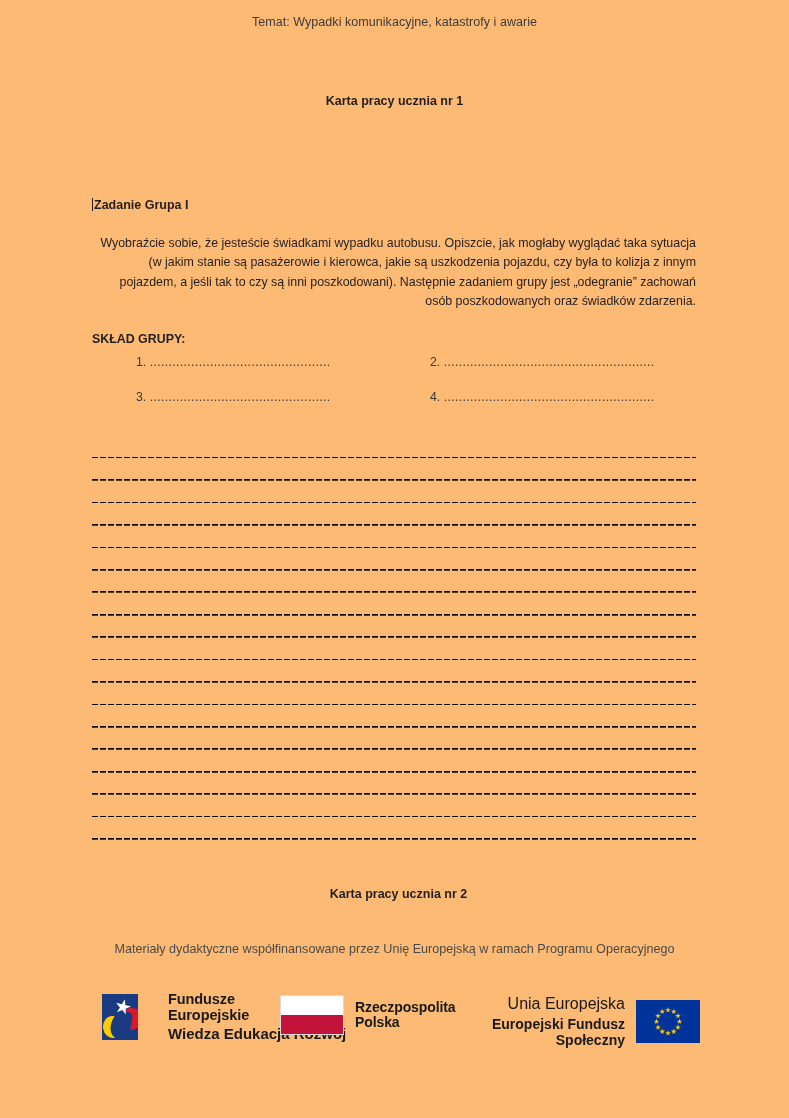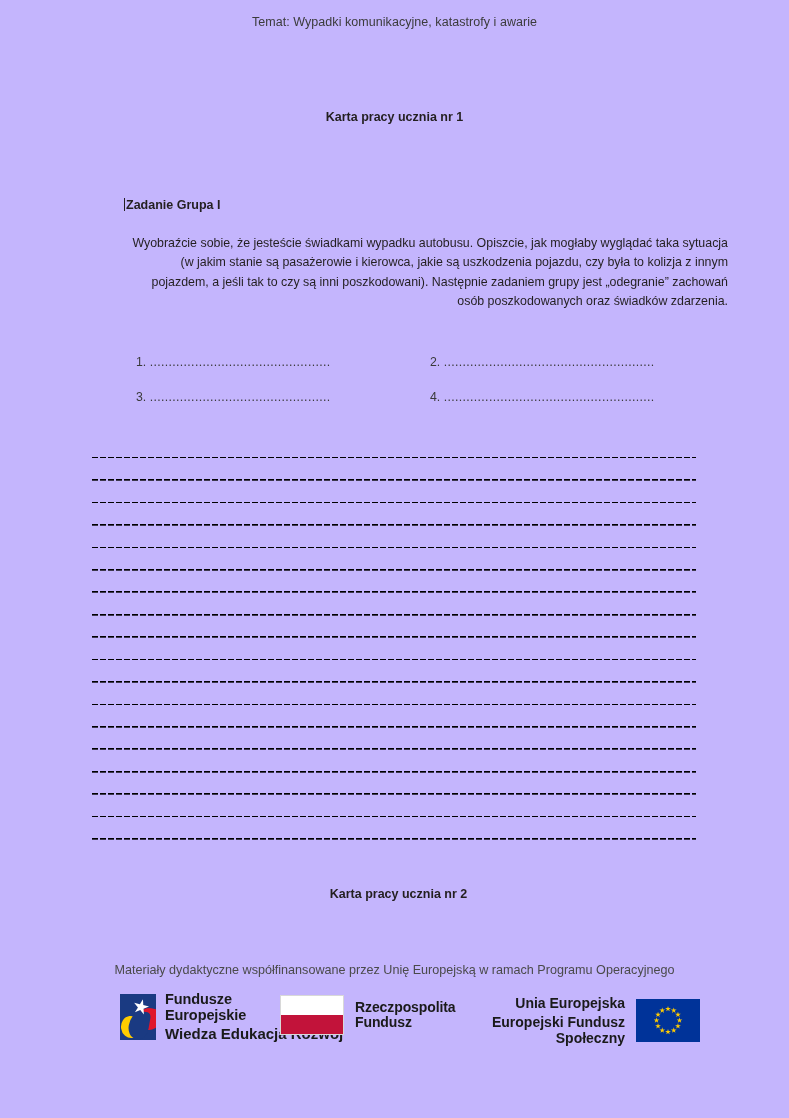--- a/index.html
+++ b/index.html
@@ -9,21 +9,21 @@
     background: #ffffff;
   }
   body {
     font-family: "Liberation Sans", sans-serif;
     color: #231f20;
   }
   .page {
     position: relative;
     width: 789px;
     height: 1118px;
-    background: #c4b5fd;
+    background: #fdba74;
     overflow: hidden;
     margin: 0 auto;
   }
 
   
   .doc-topic {
     position: absolute;
     top: 15px;
     left: 0;
     width: 789px;
@@ -35,30 +35,28 @@
 
   .worksheet-title-1 {
     position: absolute;
     top: 94px;
     left: 0;
     width: 789px;
     text-align: center;
     font-size: 12.5px;
     font-weight: bold;
     color: #231f20;
-    margin-top: 16px;
   }
 
   
   .content {
     position: absolute;
     left: 92px;
     top: 198px;
     width: 604px;
-    margin-left: 32px;
   }
   .task-heading {
     font-size: 12.5px;
     font-weight: bold;
     color: #231f20;
     margin: 0 0 22px 0;
     position: relative;
   }
   .caret {
     display: inline-block;
@@ -139,37 +137,36 @@
   
   .funding-note {
     position: absolute;
     top: 940px;
     left: 0;
     width: 789px;
     text-align: center;
     font-size: 12.6px;
     line-height: 19px;
     color: #4a4a4a;
-    margin-top: 21px;
   }
 
   
   .logo-strip {
     position: absolute;
     top: 992px;
     left: 92px;
     width: 608px;
     height: 58px;
   }
   .logo {
     position: absolute;
     display: flex;
     align-items: center;
   }
-  .logo-fe { left: 28px;  top: 0; }
+  .logo-fe { left: 10px;  top: 0; gap: 21px; }
   .logo-rp { left: 188px; top: 3px; }
   .logo-ue { left: 390px; top: 3px; }
 
   
   .fe-mark {
     width: 36px;
     height: 46px;
     background: #1a3a82;
     position: relative;
     overflow: hidden;
@@ -254,22 +251,22 @@
     letter-spacing: -0.1px;
   }
 
   
   .ue-text {
     text-align: right;
     margin-right: 11px;
     line-height: 1.15;
   }
   .ue-l1 {
-    font-size: 14px;
-    font-weight: bold;
+    font-size: 16px;
+    font-weight: normal;
     color: #1a1a1a;
   }
   .ue-l2 {
     font-size: 14px;
     font-weight: bold;
     color: #1a1a1a;
     margin-top: 2.5px;
   }
   .ue-flag {
     width: 64px;
@@ -294,20 +291,21 @@
 
   <div class="doc-topic">Temat: Wypadki komunikacyjne, katastrofy i awarie</div>
 
   <div class="worksheet-title-1">Karta pracy ucznia nr 1</div>
 
   <div class="content">
     <div class="task-heading">
       <span class="caret"></span><span>Zadanie Grupa I</span>
     </div>
     <p class="task-body">Wyobraźcie sobie, że jesteście świadkami wypadku autobusu. Opiszcie, jak mogłaby wyglądać taka sytuacja (w jakim stanie są pasażerowie i kierowca, jakie są uszkodzenia pojazdu, czy była to kolizja z innym pojazdem, a jeśli tak to czy są inni poszkodowani). Następnie zadaniem grupy jest „odegranie” zachowań osób poszkodowanych oraz świadków zdarzenia.</p>
+    <p class="group-label">SKŁAD GRUPY:</p>
   </div>
 
   <div class="members">
     <div class="member-row">
       <div class="member-cell left">
         <span class="member-num">1.</span>
         <span class="member-dots">................................................</span>
       </div>
       <div class="member-cell right">
         <span class="member-num">2.</span>
@@ -369,21 +367,21 @@
       </div>
     </div>
 
     <div class="logo logo-rp">
       <div class="rp-flag">
         <div class="white"></div>
         <div class="red"></div>
       </div>
       <div class="rp-text">
         <div class="rp-l1">Rzeczpospolita</div>
-        <div class="rp-l2">Fundusz</div>
+        <div class="rp-l2">Polska</div>
       </div>
     </div>
 
     <div class="logo logo-ue">
       <div class="ue-text">
         <div class="ue-l1">Unia Europejska</div>
         <div class="ue-l2">Europejski Fundusz Społeczny</div>
       </div>
       <div class="ue-flag" id="ue-flag">
           <div class="ue-star" style="left: 29px; top: 7px; background: rgb(255, 204, 0);"></div>

